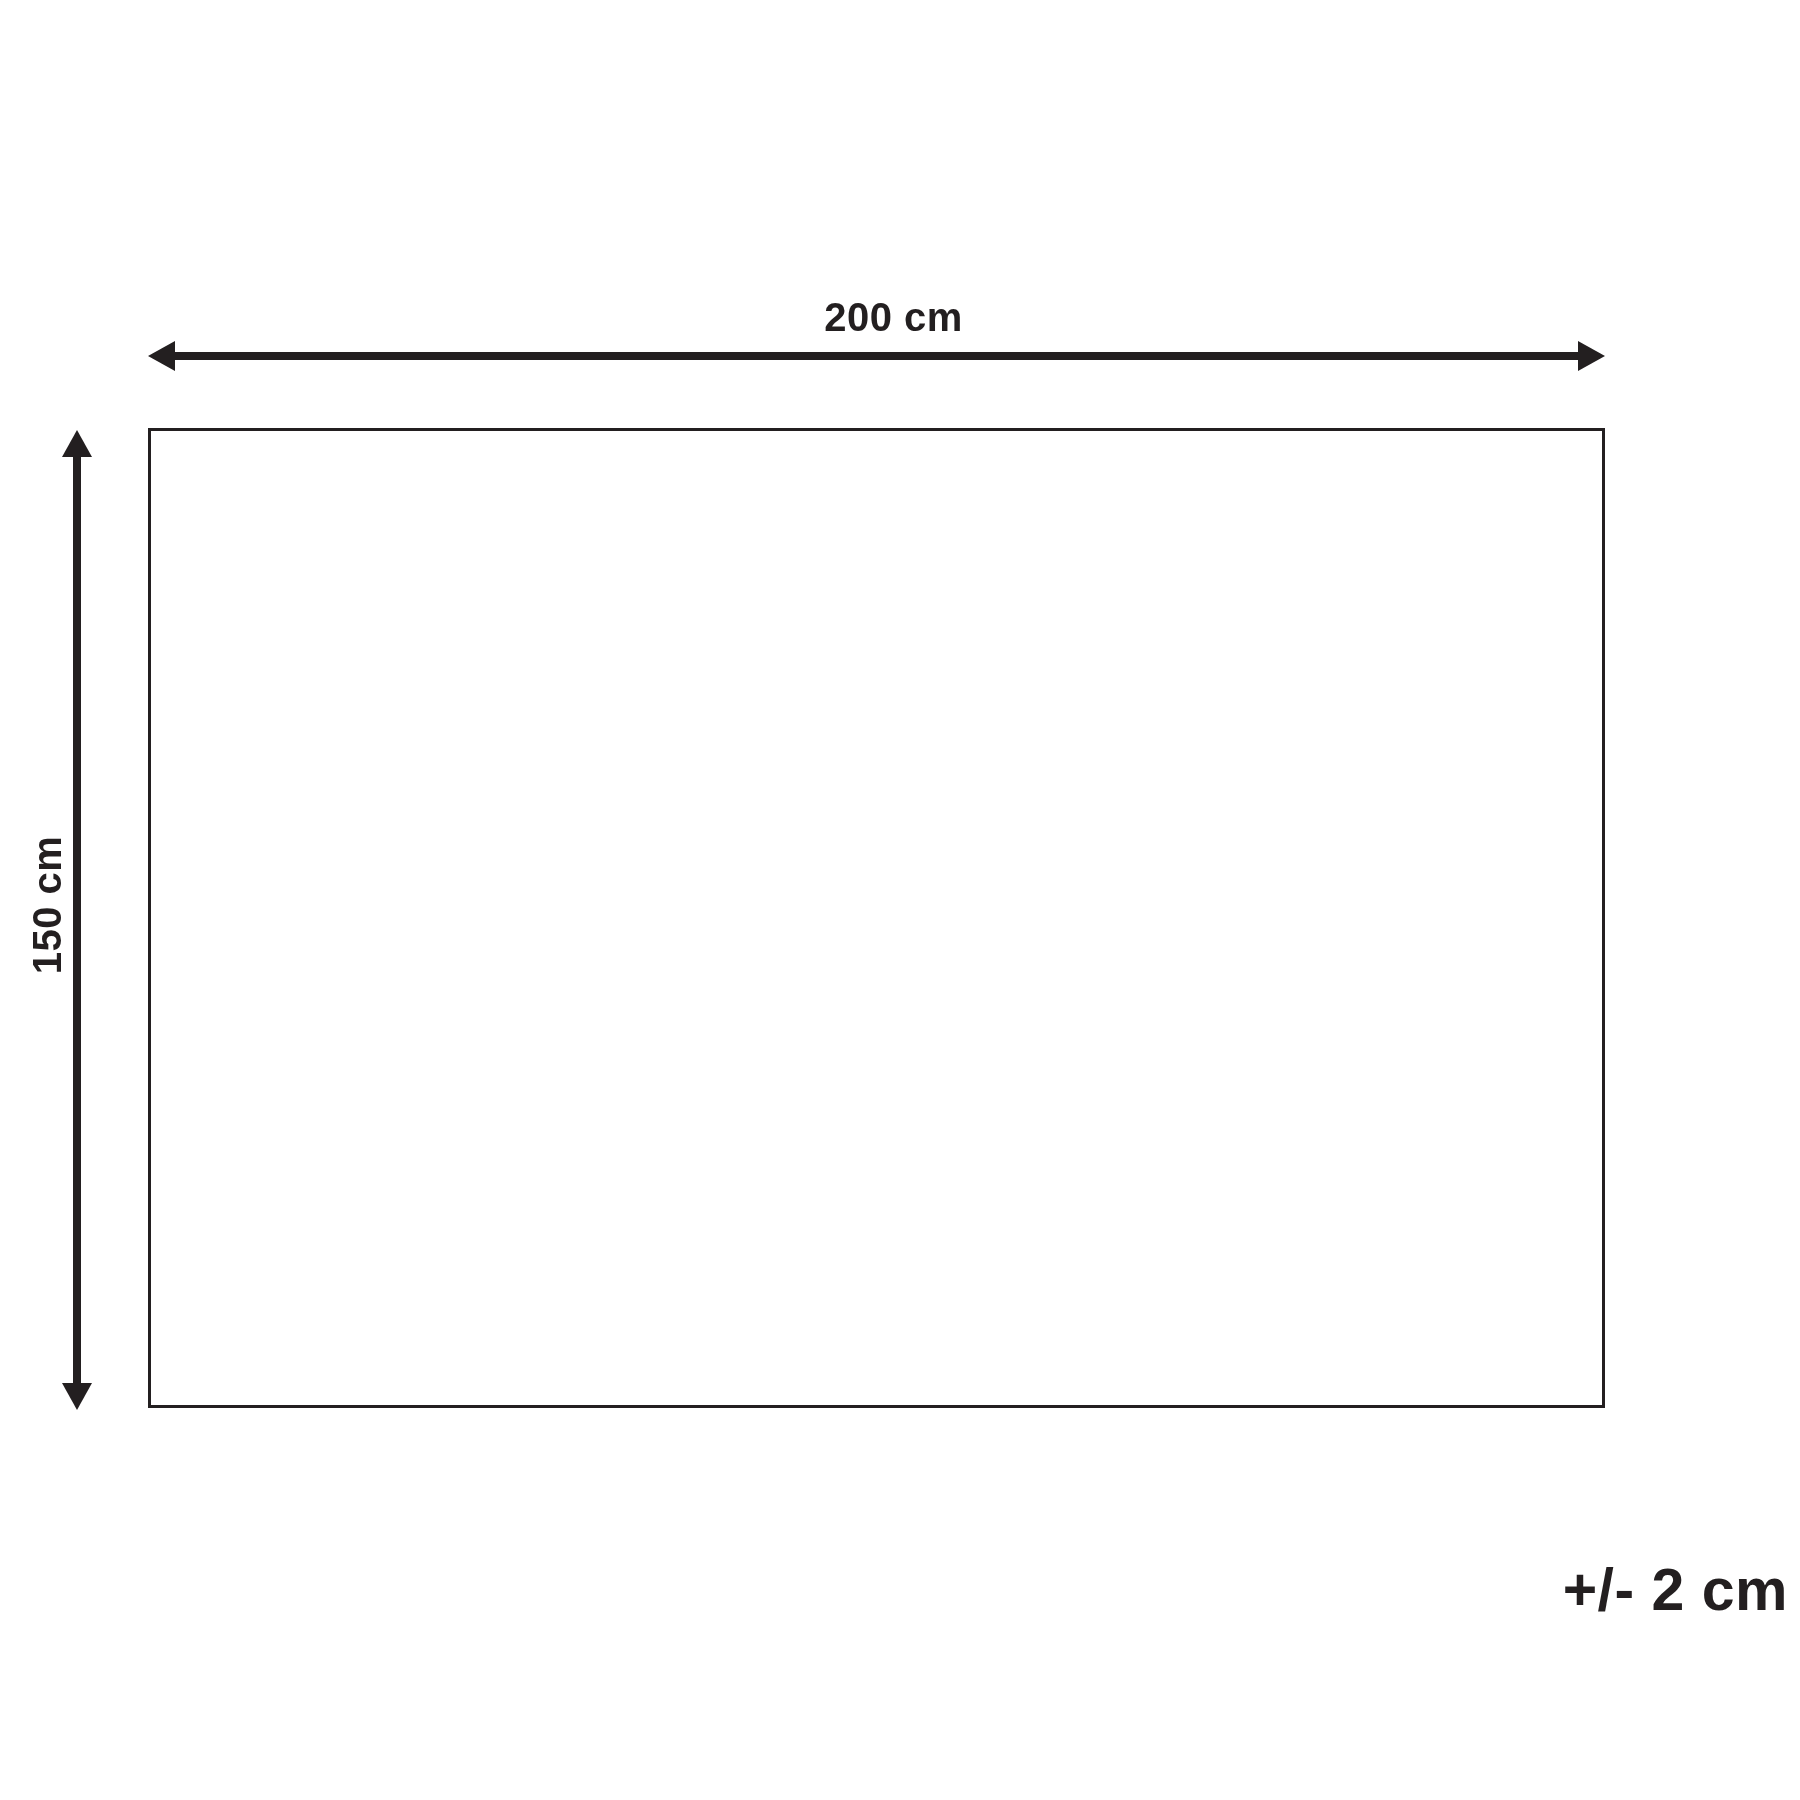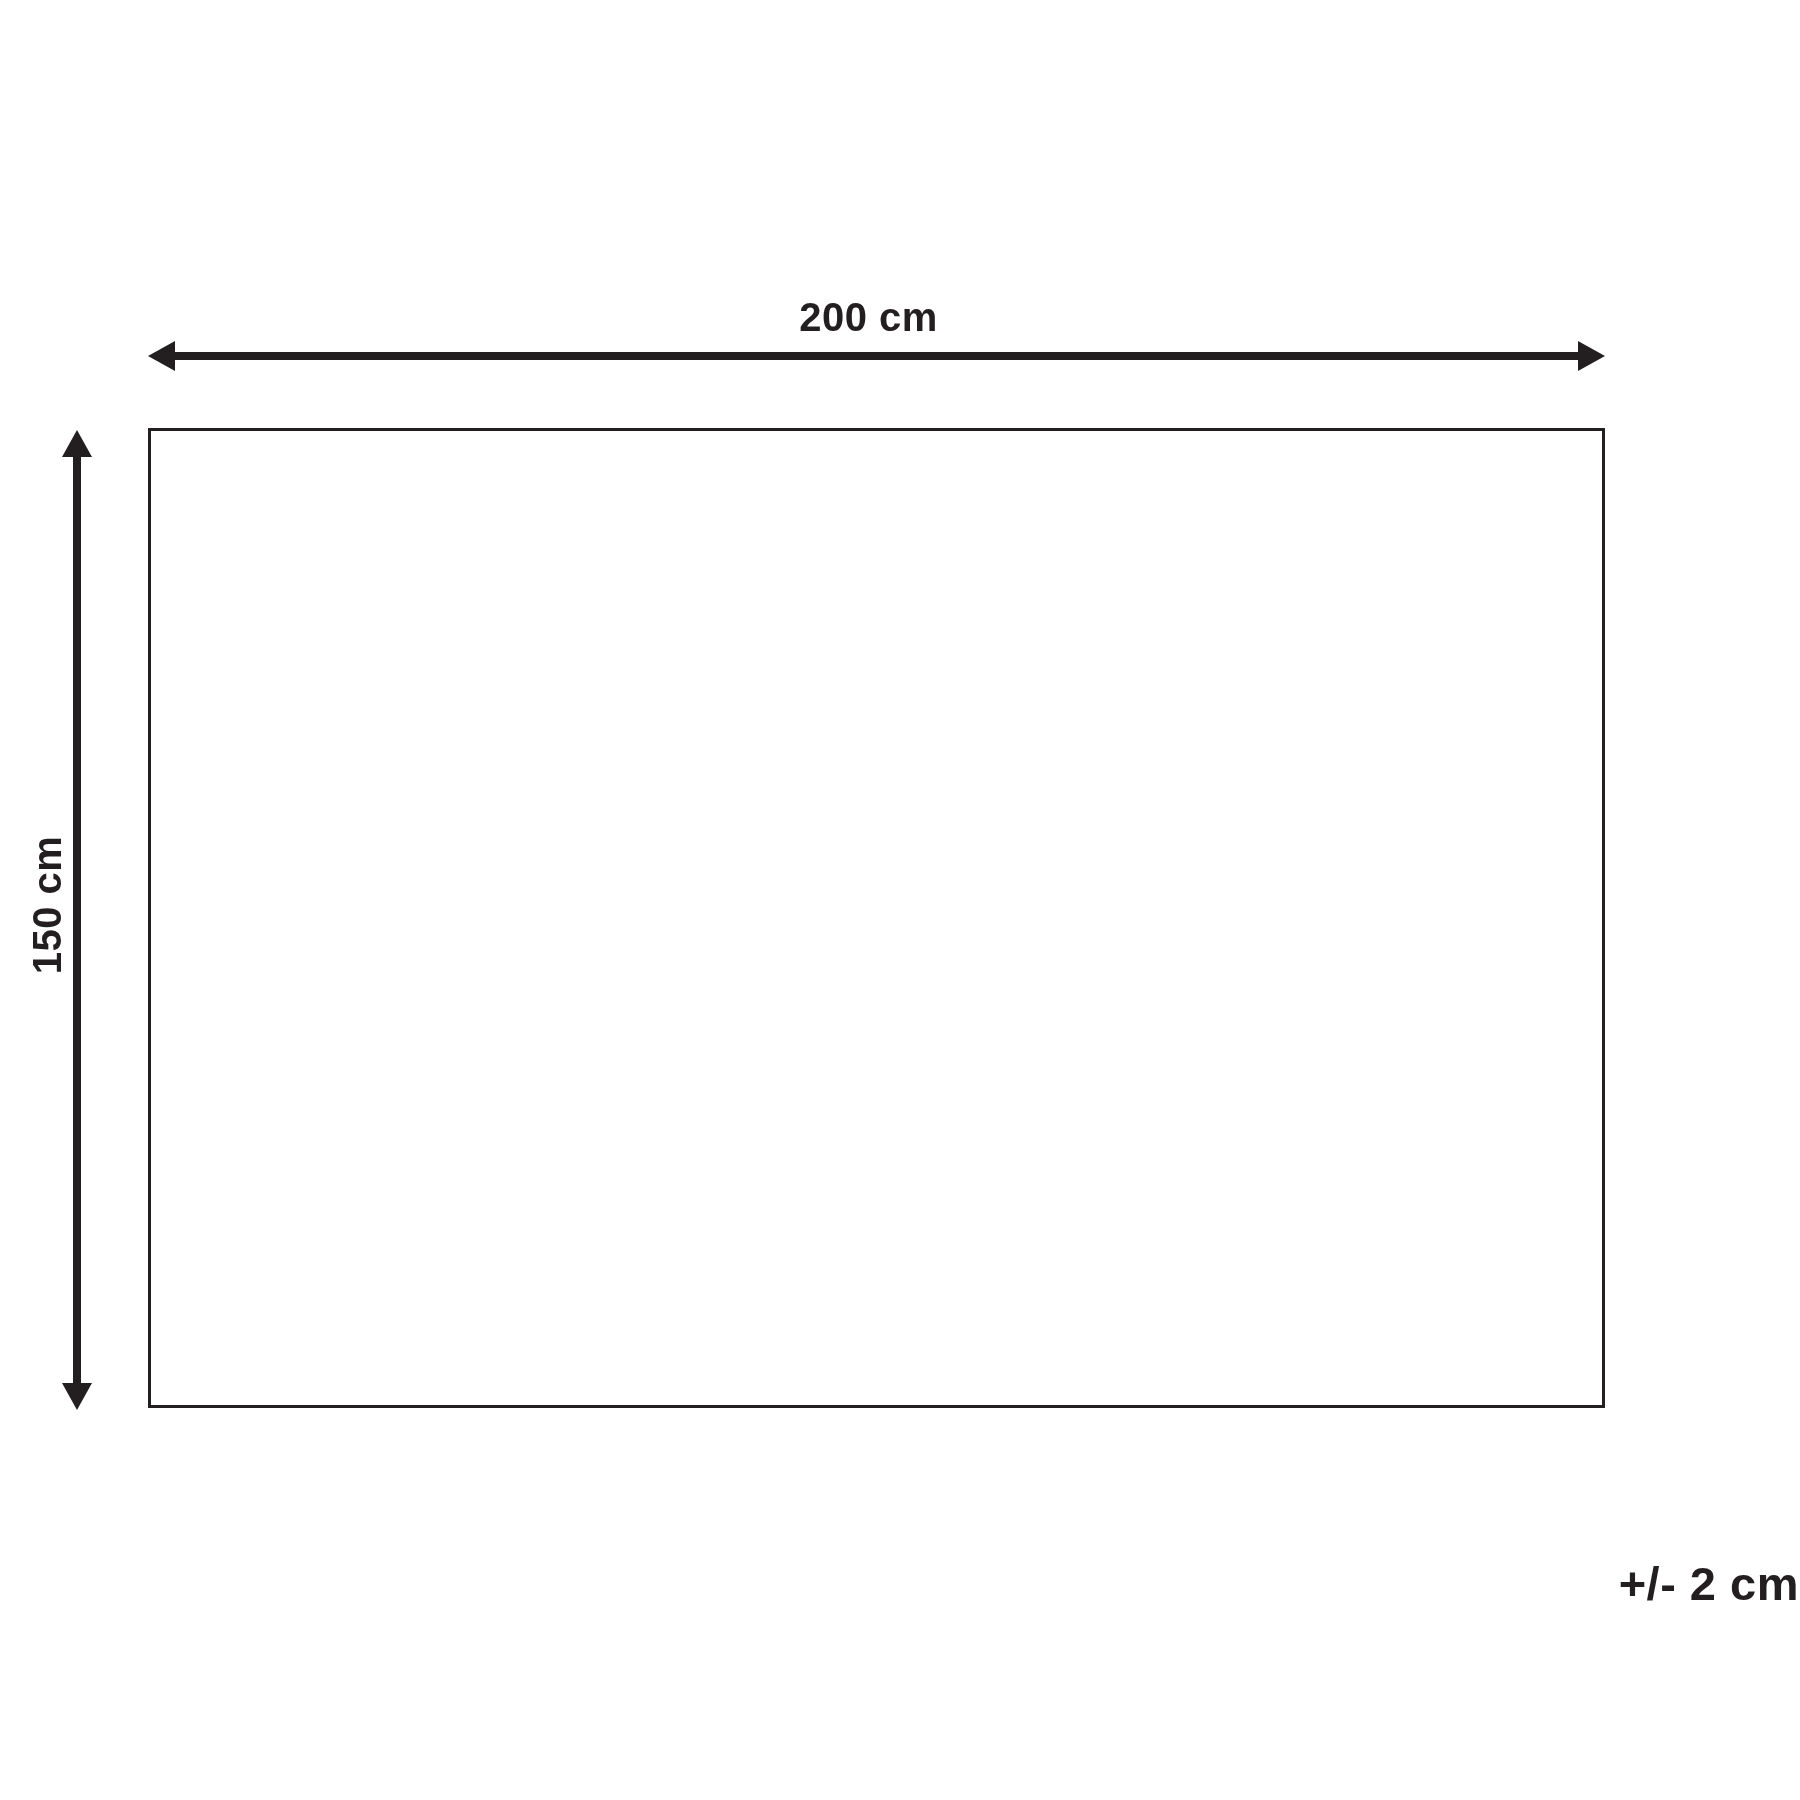--- a/index.html
+++ b/index.html
@@ -46,21 +46,21 @@
     left: 61px;
     top: 430px;
     width: 32px;
     height: 980px;
     display: block;
   }
   svg line { stroke: var(--ink); }
   svg polygon { fill: var(--ink); }
   .width-label {
     position: absolute;
-    left: 140px;
+    left: 165px;
     top: 294px;
     width: 1457px;
     height: 46px;
     line-height: 46px;
     text-align: center;
     font-size: 40px;
     font-weight: bold;
     color: var(--ink);
     letter-spacing: 0.5px;
     white-space: nowrap;
@@ -71,23 +71,23 @@
     top: 905px;
     transform: translate(-50%, -50%) rotate(-90deg);
     font-size: 40px;
     font-weight: bold;
     color: var(--ink);
     letter-spacing: 0.5px;
     white-space: nowrap;
   }
   .tolerance-label {
     position: absolute;
-    right: 1px;
+    right: 12px;
     top: 1556px;
-    font-size: 47px;
+    font-size: 59px;
     font-weight: bold;
     color: var(--ink);
     letter-spacing: 0.5px;
     white-space: nowrap;
   }
 </style>
 </head>
 <body>
 
 <div class="canvas">

